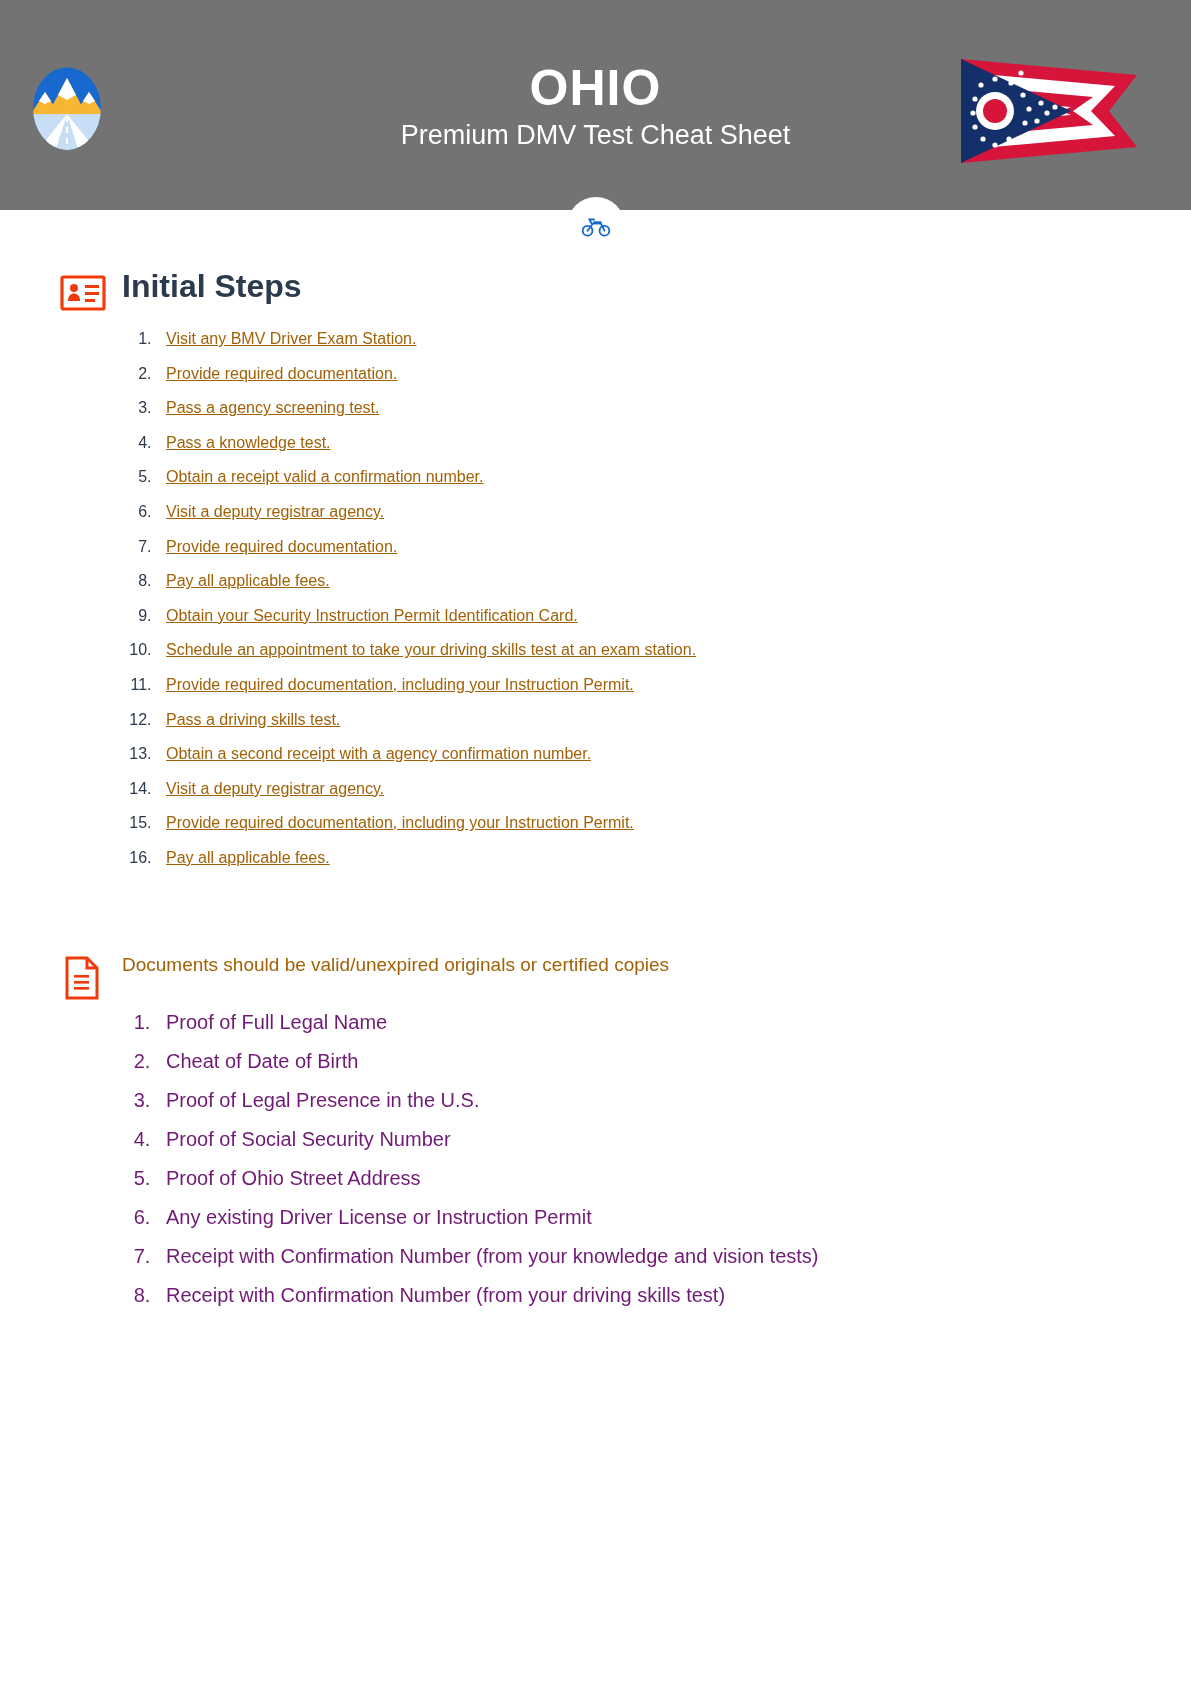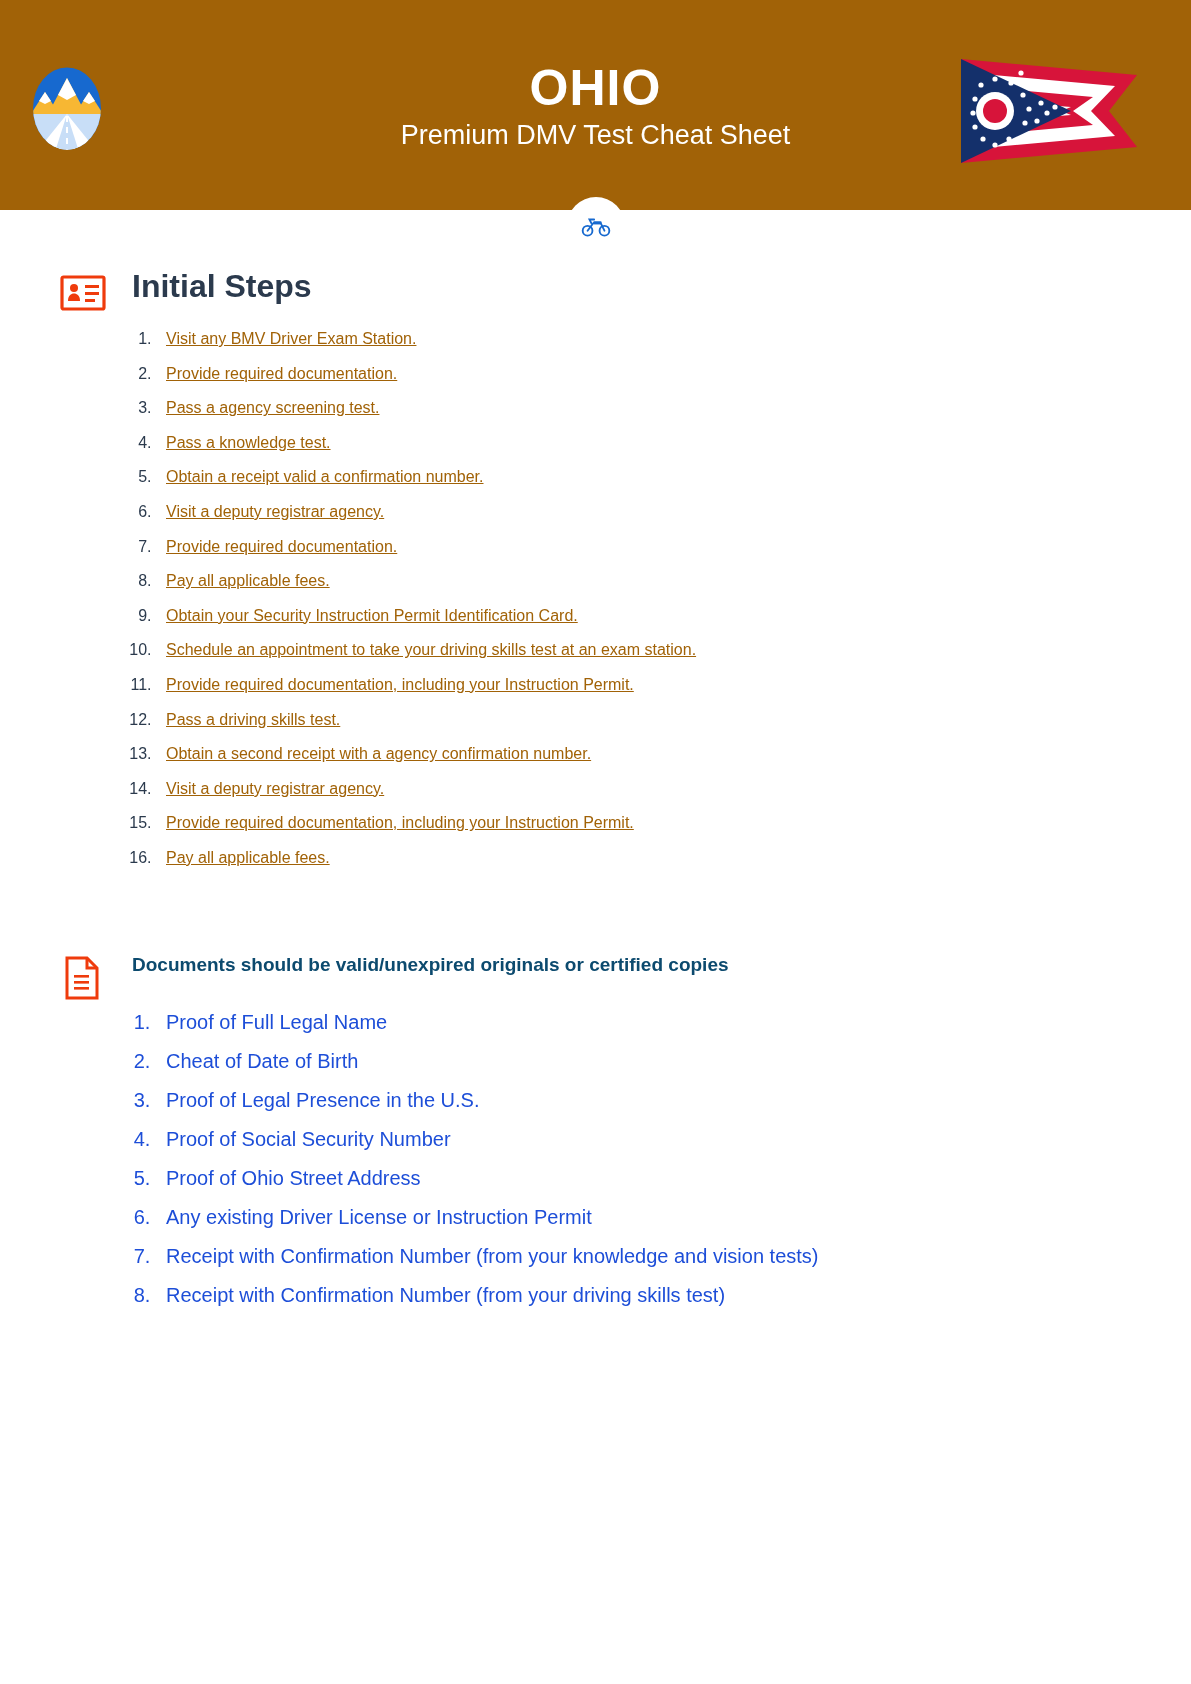--- a/index.html
+++ b/index.html
@@ -14,21 +14,21 @@
     color: #2b3a4d;
     position: relative;
     overflow: hidden;
   }
 
   
   .header {
     position: relative;
     width: 1191px;
     height: 210px;
-    background: #a16207;
+    background: #737373;
     box-sizing: border-box;
   }
   .header-inner {
     position: relative;
     width: 100%;
     height: 100%;
   }
 
   .brand-logo {
     position: absolute;
@@ -93,21 +93,21 @@
 
   .section {
     position: relative;
   }
   .section-initial-steps { margin-top: 58px; }
   .section-required-docs { margin-top: 86px; }
 
   .section-head {
     display: flex;
     align-items: flex-start;
-    gap: 26px;
+    gap: 16px;
   }
   .section-icon {
     flex: 0 0 auto;
     width: 46px;
     height: 46px;
     display: flex;
     align-items: center;
     justify-content: center;
     margin-top: 2px;
   }
@@ -116,22 +116,22 @@
   }
   .section-title {
     font-size: 32px;
     font-weight: bold;
     color: #2b3a4d;
     margin: 0;
     line-height: 1.18;
   }
   .section-subtitle {
     font-size: 19px;
-    font-weight: bold;
-    color: #0c4a6e;
+    font-weight: normal;
+    color: #a16207;
     margin: 1px 0 0 0;
     line-height: 1.2;
   }
 
   ol.step-list {
     margin: 14px 0 0 0;
     padding-left: 96px;
     list-style-position: outside;
     list-style-type: decimal;
   }
@@ -148,21 +148,21 @@
   }
   ol.doc-list {
     margin: 10px 0 0 0;
     padding-left: 96px;
     list-style-position: outside;
     list-style-type: decimal;
   }
   ol.doc-list li {
     font-size: 20px;
     line-height: 1.1;
-    color: #1d4ed8;
+    color: #701a75;
     margin-bottom: 17px;
     padding-left: 10px;
   }
 </style>
 </head>
 <body>
 
 <div class="header">
   <div class="header-inner">
 

